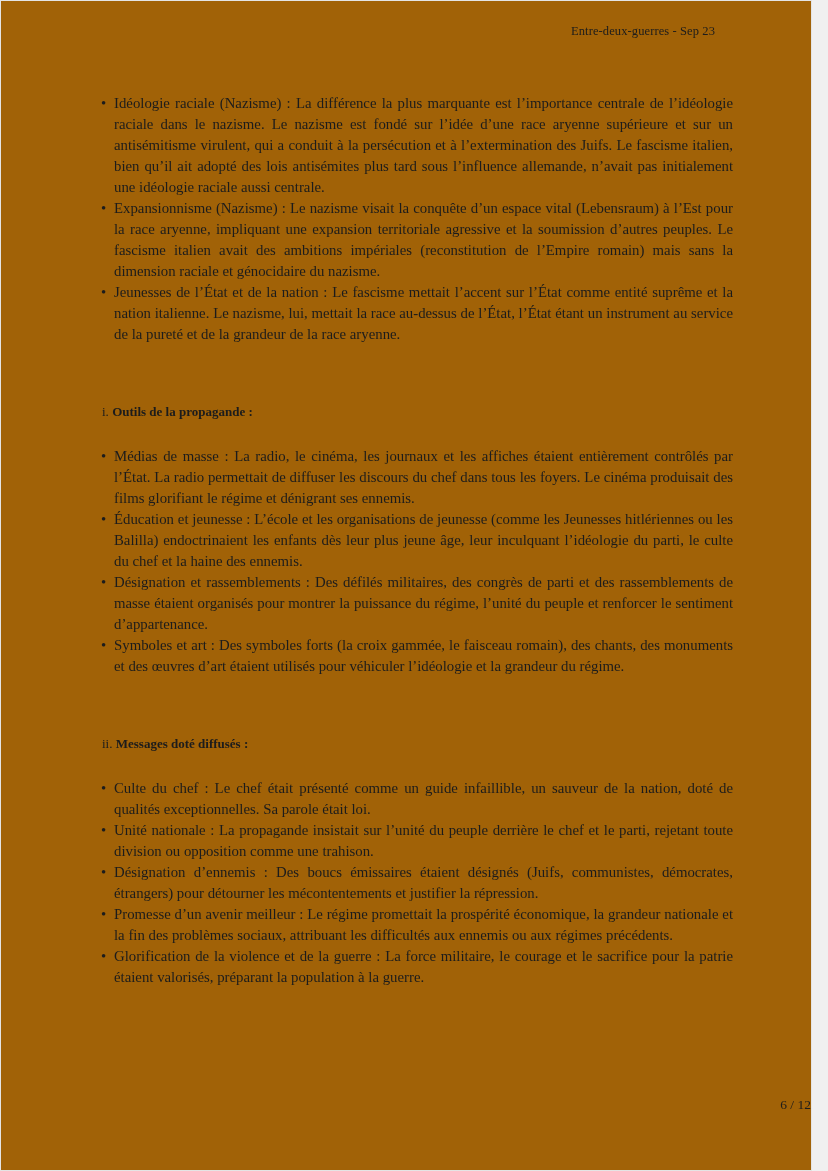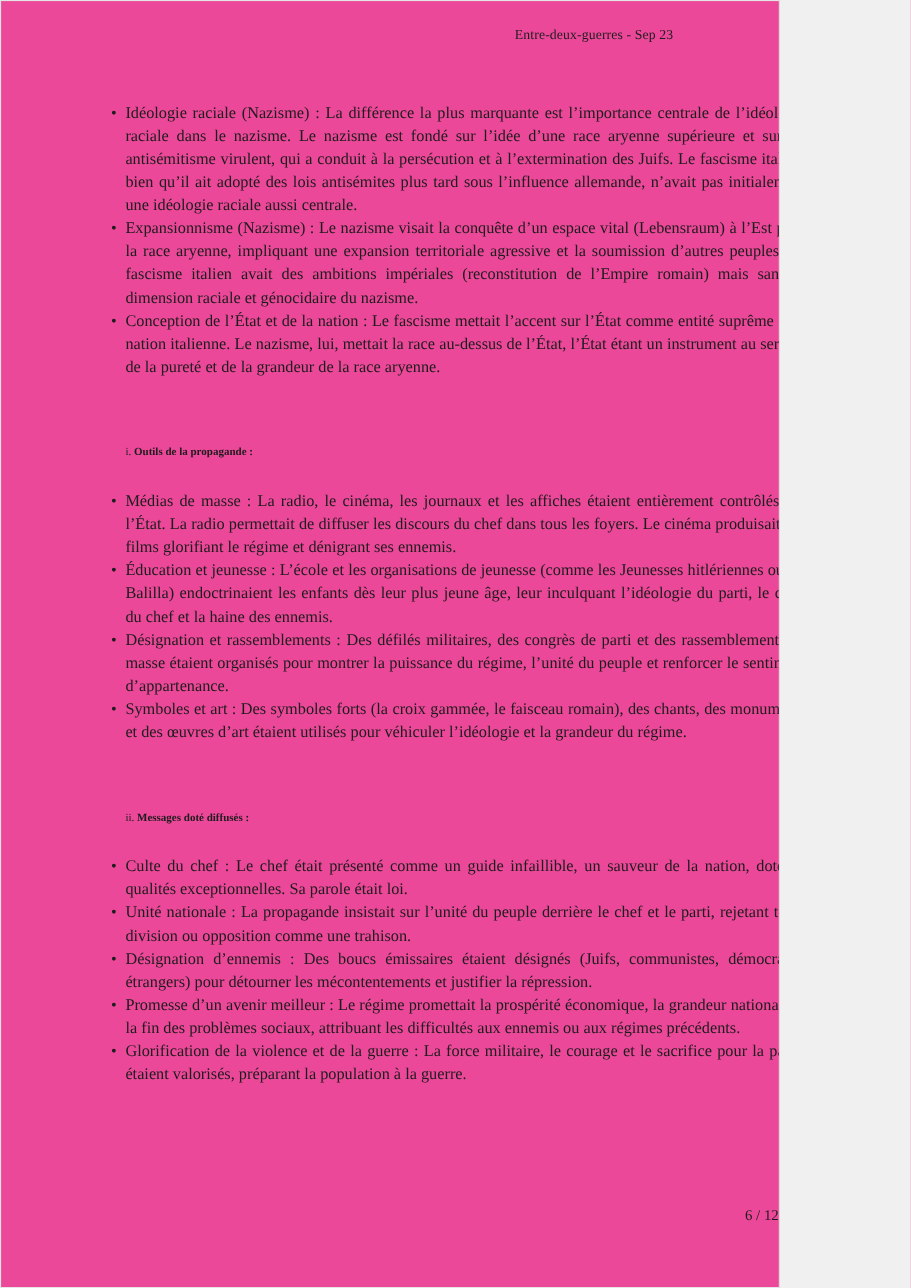--- a/index.html
+++ b/index.html
@@ -4,22 +4,22 @@
 <style>
   * { box-sizing: border-box; }
   html, body { margin: 0; padding: 0; }
   body {
     width: 828px; height: 1171px;
     background: #f0f0f0;
     font-family: "Liberation Serif", "DejaVu Serif", serif;
   }
   .page {
     position: relative;
-    width: 709px; height: 1171px;
-    background: #ec4899;
+    width: 812px; height: 1171px;
+    background: #a16207;
     border: 1px solid #e4e4e4;
     color: #1c1c1c;
     overflow: hidden;
   }
   .page-header {
     position: absolute;
     top: 23px; left: 97px; right: 96px;
     text-align: right;
     font-size: 12.5px;
     letter-spacing: 0.1px;
@@ -32,23 +32,23 @@
     line-height: 21px;
     text-align: justify;
   }
   .doc-list { list-style: none; margin: 0; padding: 0; }
   .doc-li { display: flex; }
   .bullet { flex: 0 0 16px; padding-left: 3px; }
   .li-body { flex: 1; text-align: justify; }
   .term { font-weight: normal; }
   .doc-paragraph { margin: 14px 0 0 0; }
   .doc-heading {
-    font-size: 10px;
+    font-size: 13px;
     font-weight: normal;
-    margin: 56px 0 0 16px;
+    margin: 56px 0 0 4px;
     text-align: left;
   }
   .doc-heading b { font-weight: bold; }
   .list-after-heading { margin-top: 24px; }
   .page-footer {
     position: absolute;
     top: 1096px; left: 0;
     width: 100%;
     text-align: right;
     font-size: 13.5px;
@@ -69,21 +69,21 @@
       <li class="doc-li">
         <span class="bullet">•</span>
         <span class="li-body"><b class="term">Idéologie raciale (Nazisme) :</b> <span>La différence la plus marquante est l’importance centrale de l’idéologie raciale dans le nazisme. Le nazisme est fondé sur l’idée d’une race aryenne supérieure et sur un antisémitisme virulent, qui a conduit à la persécution et à l’extermination des Juifs. Le fascisme italien, bien qu’il ait adopté des lois antisémites plus tard sous l’influence allemande, n’avait pas initialement une idéologie raciale aussi centrale.</span></span>
       </li>
       <li class="doc-li">
         <span class="bullet">•</span>
         <span class="li-body"><b class="term">Expansionnisme (Nazisme) :</b> <span>Le nazisme visait la conquête d’un espace vital (Lebensraum) à l’Est pour la race aryenne, impliquant une expansion territoriale agressive et la soumission d’autres peuples. Le fascisme italien avait des ambitions impériales (reconstitution de l’Empire romain) mais sans la dimension raciale et génocidaire du nazisme.</span></span>
       </li>
       <li class="doc-li">
         <span class="bullet">•</span>
-        <span class="li-body"><b class="term">Conception de l’État et de la nation :</b> <span>Le fascisme mettait l’accent sur l’État comme entité suprême et la nation italienne. Le nazisme, lui, mettait la race au-dessus de l’État, l’État étant un instrument au service de la pureté et de la grandeur de la race aryenne.</span></span>
+        <span class="li-body"><b class="term">Jeunesses de l’État et de la nation :</b> <span>Le fascisme mettait l’accent sur l’État comme entité suprême et la nation italienne. Le nazisme, lui, mettait la race au-dessus de l’État, l’État étant un instrument au service de la pureté et de la grandeur de la race aryenne.</span></span>
       </li>
     </ul>
 
 
     <h3 class="doc-heading">
       <span>i.</span> <b>Outils de la propagande :</b>
     </h3>
 
     <ul class="doc-list list-after-heading">
       <li class="doc-li">

